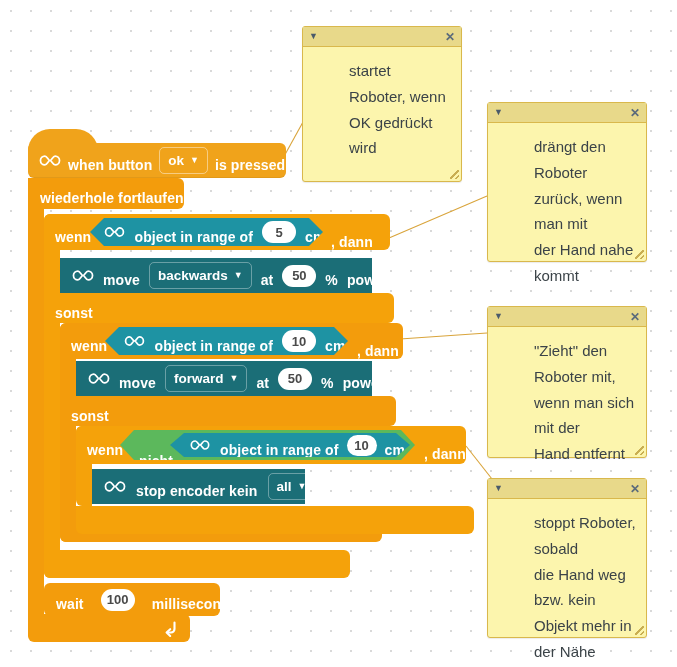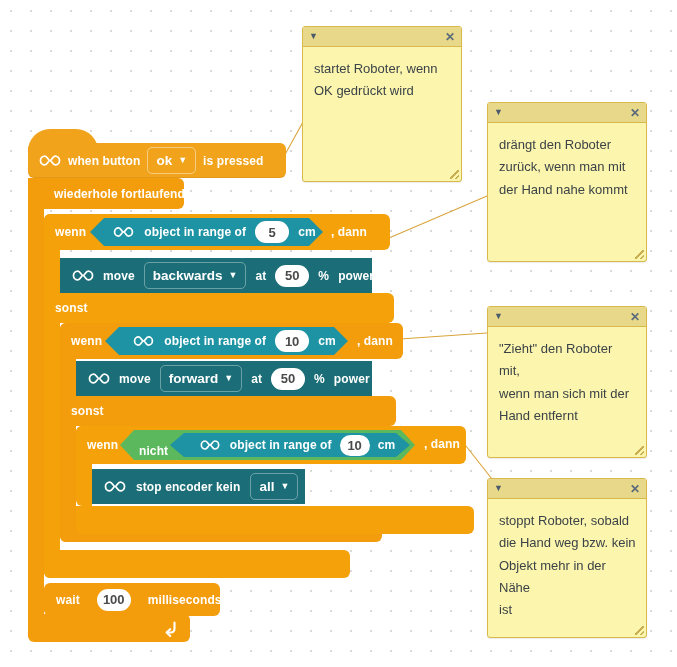--- a/index.html
+++ b/index.html
@@ -17,22 +17,22 @@
     background-color:#ffffff;
     background-image:radial-gradient(circle, #d9d9d9 1px, rgba(0,0,0,0) 1.2px);
     background-size:20px 20px;
     background-position:1px 1px;
   }
   #blocks{position:absolute;left:0;top:0;width:677px;height:667px;}
 
   
   .blk{position:absolute;box-sizing:border-box;}
   .lbl{
-    color:#ffffff;font-weight:bold;font-size:12px;
-    white-space:nowrap;letter-spacing:.1px;
+    color:#ffffff;font-weight:bold;font-size:14px;
+    white-space:nowrap;letter-spacing:.1px;margin-top:9px;
   }
   .row{display:flex;align-items:center;height:100%;}
 
   
   .hat{
     background:#F0A31B;
     border-radius:6px;
     box-shadow:inset 0 -1px 0 rgba(0,0,0,.06);
   }
   .hat-top{
@@ -94,23 +94,24 @@
   }
   .comment-bar{
     height:20px;background:#E8D98A;border-bottom:1px solid #D9B84C;
     display:flex;align-items:center;justify-content:space-between;
     padding:0 6px;box-sizing:border-box;
   }
   .cmt-caret{color:#4a5a6a;font-size:9px;line-height:1;}
   .cmt-close{color:#5b6b7b;font-size:12px;font-weight:bold;line-height:1;cursor:pointer;}
   .comment-body{
     padding:11px 10px 8px 11px;
-    font-size:13px;line-height:1.72;color:#3b4348;
+    font-size:15px;line-height:1.72;color:#3b4348;
     font-family:"Liberation Sans", sans-serif;
     white-space:pre-wrap;
+    margin-left:35px;
   }
   .resize-grip{
     position:absolute;right:2px;bottom:2px;width:9px;height:9px;
     background:
       linear-gradient(135deg, rgba(0,0,0,0) 44%, #C9AE52 44%, #C9AE52 56%, rgba(0,0,0,0) 56%),
       linear-gradient(135deg, rgba(0,0,0,0) 74%, #C9AE52 74%, #C9AE52 86%, rgba(0,0,0,0) 86%);
   }
   #connectors{position:absolute;left:0;top:0;width:677px;height:667px;pointer-events:none;}
 </style>
 </head>
@@ -140,21 +141,21 @@
         <span>ok</span>
         <span class="caret">▼</span>
       </span>
       <span class="lbl">is pressed</span>
     </div>
   </div>
 
   <div class="blk orange" style="left:28px;top:178px;width:16px;height:462px;border-radius:0 0 6px 6px;"></div>
 
   <div class="blk orange" style="left:28px;top:178px;width:156px;height:31px;border-radius:0 6px 6px 0;">
-    <div class="row" style="padding-left:26px;">
+    <div class="row" style="padding-left:12px;">
       <span class="lbl">wiederhole fortlaufend</span>
     </div>
   </div>
 
   <div class="blk orange" style="left:28px;top:614px;width:162px;height:28px;border-radius:0 6px 6px 6px;">
     <div class="loop-arrow" style="right:10px;top:5px;">
       <svg viewBox="0 0 20 20" width="20" height="20">
         <path d="M14.5 3.5v6.6a3.4 3.4 0 0 1-3.4 3.4H7.6" fill="none" stroke="#ffffff" stroke-width="2.1" stroke-linecap="round"></path>
         <path d="M10.2 10.2 6.6 13.6l3.6 3.4" fill="none" stroke="#ffffff" stroke-width="2.1" stroke-linecap="round" stroke-linejoin="round"></path>
       </svg>

